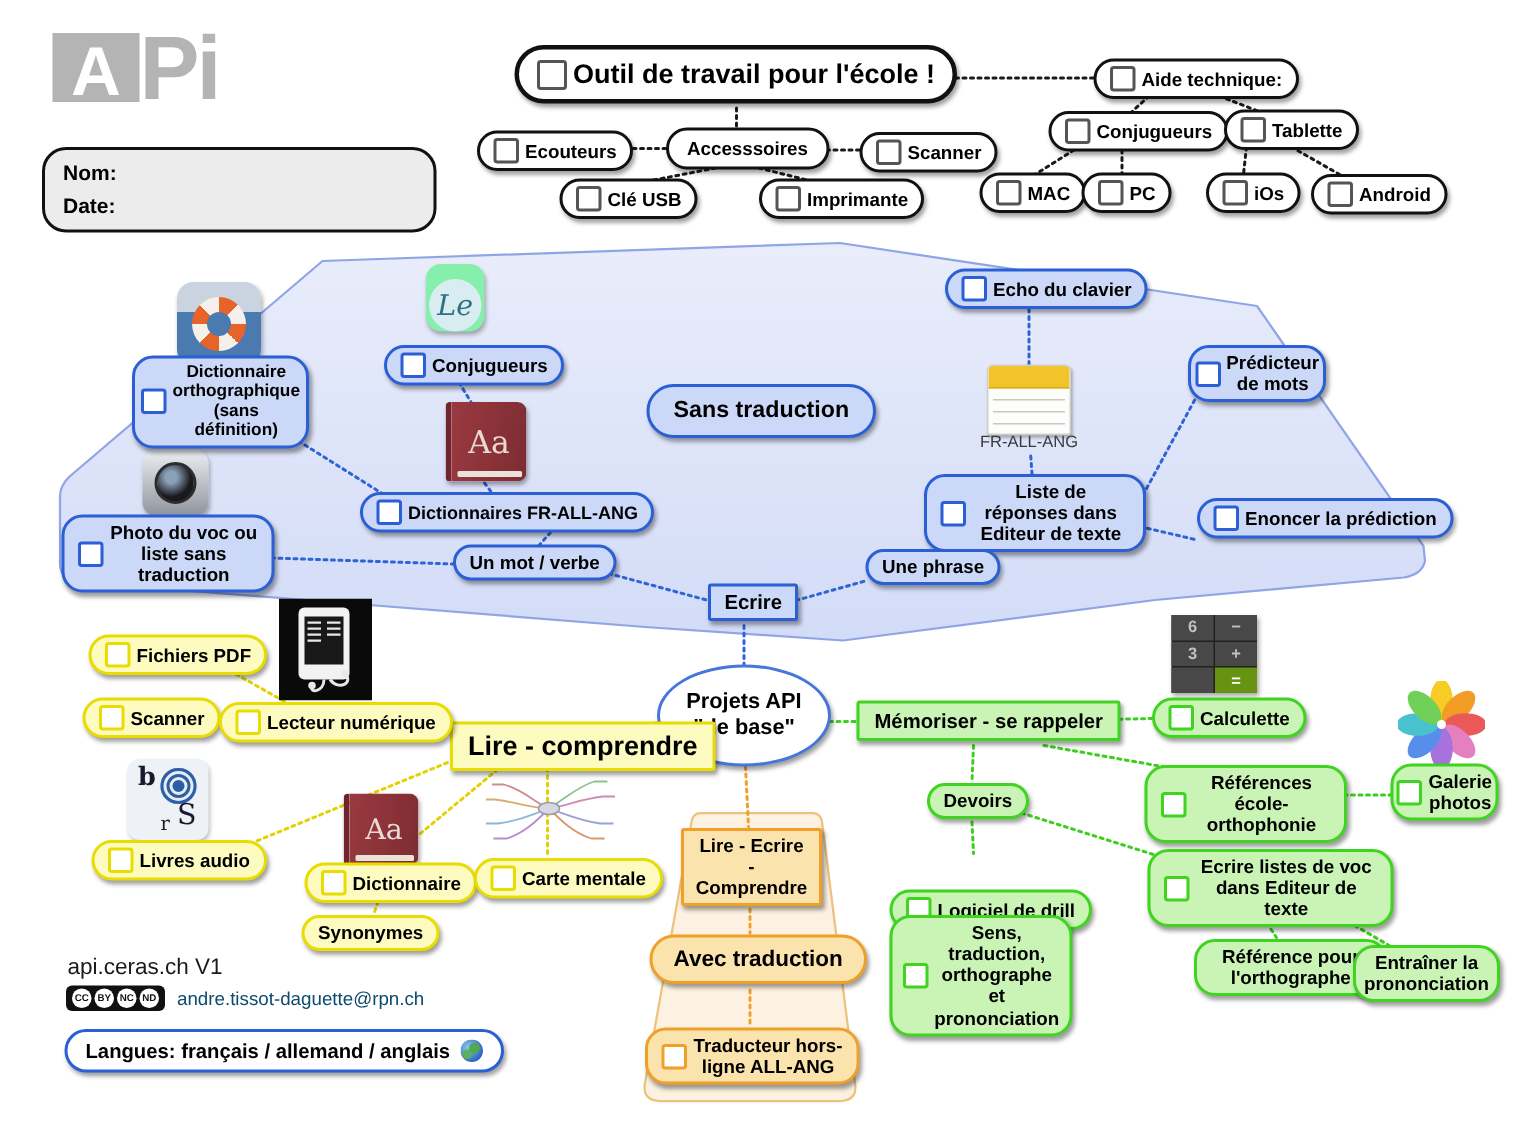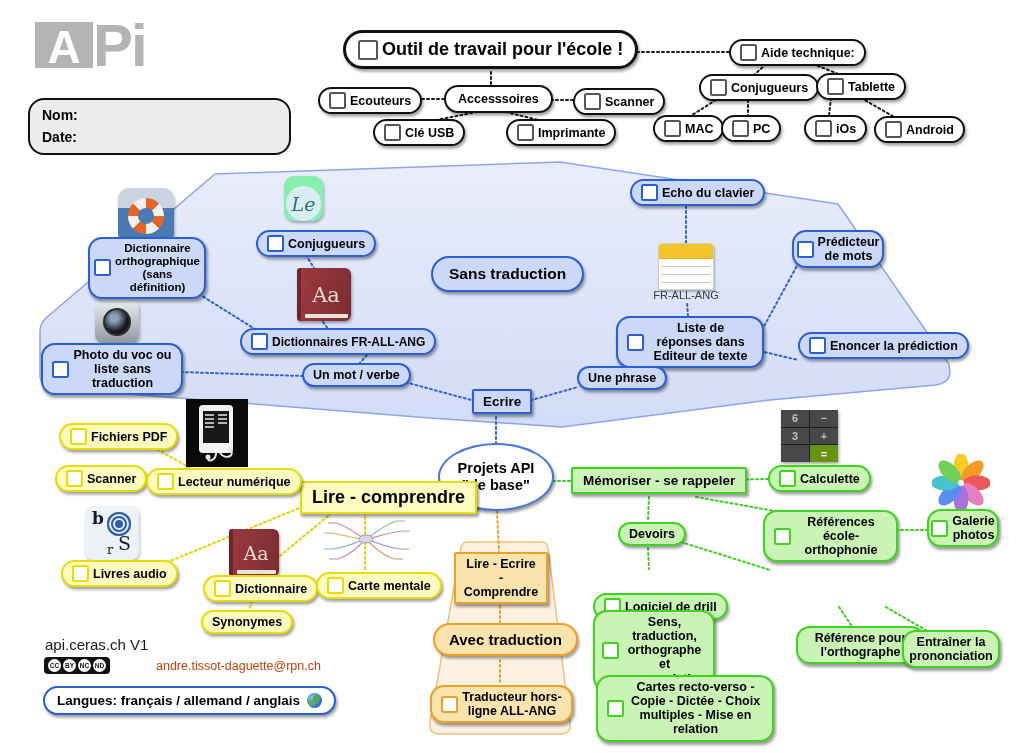--- a/index.html
+++ b/index.html
@@ -77,21 +77,21 @@
   .mindmap{left:320px;top:509px;}
   .globe{display:inline-block;width:15px;height:15px;border-radius:50%;margin-left:3px;
     background:radial-gradient(circle at 62% 38%,rgba(80,170,70,.95) 0 24%,rgba(0,0,0,0) 30%),
                radial-gradient(circle at 30% 66%,rgba(90,180,80,.9) 0 18%,rgba(0,0,0,0) 26%),
                radial-gradient(circle at 35% 35%,#8ec8ee,#2a62c0 75%);}
   .site-text{position:absolute;left:45px;top:636px;font-size:15px;color:#1a1a1a;z-index:2;}
   .cc-row{position:absolute;left:44px;top:657px;display:flex;align-items:center;gap:8px;z-index:2;}
   .cc-badge{background:#111;border-radius:4px;padding:2px 4px;display:flex;gap:2px;align-items:center;}
   .cc-badge span{width:13px;height:13px;border-radius:50%;background:#fff;color:#111;font-size:6.5px;
     font-weight:bold;display:flex;align-items:center;justify-content:center;text-transform:uppercase;}
-  .email{font-size:12.5px;color:#c2410c;margin-left:38px;}
+  .email{font-size:12.5px;color:#0c4a6e;}
 </style>
 </head>
 <body>
 
 <div id="canvas">
 
 <svg id="wires" width="1024" height="753" viewBox="0 0 1024 753">
   <defs>
     <linearGradient id="gblue" x1="0" y1="0" x2="0" y2="1">
       <stop offset="0" stop-color="#e9edfb"></stop>
@@ -403,23 +403,23 @@
   <span>Devoirs</span>
     </div>
 <div class="node n-green" style="left:593px;top:593px;">
   <span class="cb"></span>
       <span>Logiciel de drill</span>
     </div>
 <div class="node n-green multi" style="left:593px;top:610px;width:122px;">
   <span class="cb"></span>
       <span>Sens, traduction, orthographe et prononciation</span>
     </div>
-<div class="node n-green multi" style="left:596px;top:675px;width:178px;">
-  <span class="cb"></span>
-      <span>Cartes recto-verso - Copie - Dictée - Choix multiples - Mise en relation</span>
+<div class="node n-green multi" style="left:765px;top:566px;width:164px;">
+  <span class="cb"></span>
+      <span>Ecrire listes de voc dans Editeur de texte</span>
     </div>
 <div class="node n-green multi" style="left:796px;top:626px;width:129px;">
   <span>Référence pour l'orthographe</span>
     </div>
 <div class="node n-green multi" style="left:902px;top:630px;width:98px;">
   <span>Entraîner la prononciation</span>
     </div>
 
 <div class="node n-orange rect multi" style="left:454px;top:552px;width:94px;border-width:2.5px;">
   <span>Lire - Ecrire - Comprendre</span>

